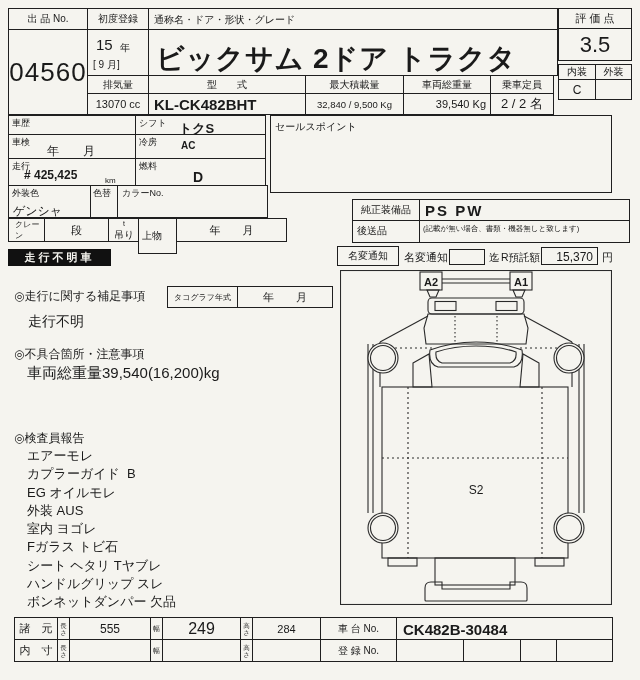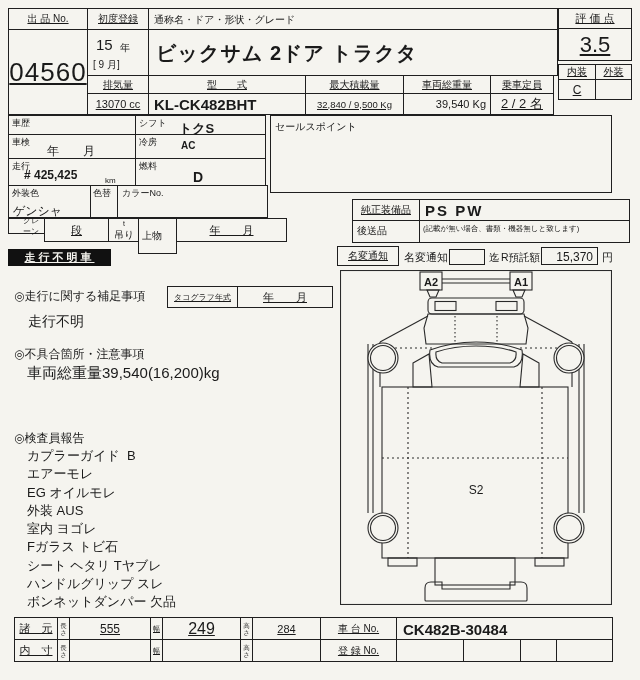--- a/index.html
+++ b/index.html
@@ -1,20 +1,20 @@
 <!DOCTYPE html>
 <html><head>
 <meta charset="utf-8">
 <style>
   html,body{margin:0;padding:0;background:#f5f4ef;}
   .sheet{position:relative;width:640px;height:680px;background:#f5f4ef;
          font-family:"Liberation Sans","DejaVu Sans",sans-serif;color:#1a1a1a;overflow:hidden;}
   .abs{position:absolute;box-sizing:border-box;}
   .cell{position:absolute;box-sizing:border-box;border:1px solid #1f1f1f;background:transparent;}
-  .ctr{display:flex;align-items:center;justify-content:center;text-align:center;text-decoration:underline;}
+  .ctr{display:flex;align-items:center;justify-content:center;text-align:center;}
   .lbl{font-size:9px;line-height:9px;}
   .small{font-size:10px;}
   .tiny{font-size:8px;}
   .big{font-weight:bold;}
   .vstack{display:flex;flex-direction:column;align-items:center;justify-content:center;line-height:7px;font-size:6.5px;}
   .badge{background:#111;color:#f5f4ef;font-weight:bold;letter-spacing:3px;}
   .items div{height:18.3px;font-size:13px;white-space:pre;}
   svg text{font-family:"Liberation Sans","DejaVu Sans",sans-serif;}
 </style>
 </head>
@@ -27,21 +27,21 @@
 
   <div class="cell ctr small" style="left:87px;top:8px;width:62px;height:22px">初度登録</div>
   <div class="cell" style="left:87px;top:29px;width:62px;height:47px">
     <span class="abs" style="left:8px;top:6px;font-size:15px">15</span>
     <span class="abs" style="left:32px;top:11px;font-size:10px">年</span>
     <span class="abs" style="left:5px;top:28px;font-size:10px">[ 9 月]</span>
   </div>
 
   <div class="cell small" style="left:148px;top:8px;width:410px;height:22px;padding:4px 0 0 5px">通称名・ドア・形状・グレード</div>
   <div class="cell" style="left:148px;top:29px;width:410px;height:47px">
-    <span class="abs big" style="left:7px;top:10px;font-size:20px;letter-spacing:1px">ビックサム 2ドア トラクタ</span>
+    <span class="abs big" style="left:7px;top:10px;font-size:28px;letter-spacing:1px">ビックサム 2ドア トラクタ</span>
   </div>
 
   <div class="cell ctr small" style="left:87px;top:75px;width:62px;height:19px">排気量</div>
   <div class="cell ctr" style="left:87px;top:93px;width:62px;height:22px;font-size:11px">13070 cc</div>
 
   <div class="cell ctr small" style="left:148px;top:75px;width:158px;height:19px">型　　式</div>
   <div class="cell big" style="left:148px;top:93px;width:158px;height:22px;font-size:15px;padding:2px 0 0 5px">KL-CK482BHT</div>
 
   <div class="cell ctr small" style="left:305px;top:75px;width:99px;height:19px">最大積載量</div>
   <div class="cell ctr" style="left:305px;top:93px;width:99px;height:22px;font-size:9.5px">32,840 / 9,500 Kg</div>
@@ -87,21 +87,21 @@
     <span class="abs lbl" style="left:3px;top:3px">外装色</span>
     <span class="abs" style="left:4px;top:17px;font-size:12px">ゲンシャ</span>
   </div>
   <div class="cell" style="left:90px;top:185px;width:28px;height:33px">
     <span class="abs lbl" style="left:2px;top:3px">色替</span>
   </div>
   <div class="cell" style="left:117px;top:185px;width:151px;height:33px">
     <span class="abs lbl" style="left:4px;top:3px">カラーNo.</span>
   </div>
 
-  <div class="cell" style="left:8px;top:218px;width:37px;height:16px;font-size:8px;display:flex;align-items:center;padding-left:14px">クレーン</div>
+  <div class="cell" style="left:8px;top:218px;width:37px;height:24px;font-size:8px;display:flex;align-items:center;padding-left:6px">クレーン</div>
   <div class="cell ctr" style="left:44px;top:218px;width:65px;height:24px;font-size:11px">段</div>
   <div class="cell" style="left:108px;top:218px;width:31px;height:24px">
     <span class="abs" style="left:14px;top:1px;font-size:7px">t</span>
     <span class="abs" style="left:5px;top:9px;font-size:10px">吊り</span>
   </div>
   <div class="cell" style="left:138px;top:218px;width:39px;height:36px;font-size:10px;display:flex;align-items:center;padding-left:3px">上物</div>
   <div class="cell ctr" style="left:176px;top:218px;width:111px;height:24px;font-size:11px">年　　月</div>
 
   <div class="cell" style="left:270px;top:115px;width:342px;height:78px">
     <span class="abs small" style="left:4px;top:4px">セールスポイント</span>
@@ -124,22 +124,22 @@
   <span class="abs" style="left:14px;top:288px;font-size:12px">◎走行に関する補足事項</span>
   <div class="cell ctr" style="left:167px;top:286px;width:71px;height:22px;font-size:8px">タコグラフ年式</div>
   <div class="cell ctr" style="left:237px;top:286px;width:96px;height:22px;font-size:11px">年　　月</div>
   <span class="abs" style="left:28px;top:313px;font-size:14px">走行不明</span>
 
   <span class="abs" style="left:14px;top:346px;font-size:12px">◎不具合箇所・注意事項</span>
   <span class="abs" style="left:27px;top:364px;font-size:15px">車両総重量39,540(16,200)kg</span>
 
   <span class="abs" style="left:14px;top:430px;font-size:12px">◎検査員報告</span>
   <div class="abs items" style="left:27px;top:447px;width:280px">
+    <div>エアーモレ</div>
     <div>カプラーガイド  B</div>
-    <div>エアーモレ</div>
     <div>EG オイルモレ</div>
     <div>外装 AUS</div>
     <div>室内 ヨゴレ</div>
     <div>Fガラス トビ石</div>
     <div>シート ヘタリ Tヤブレ</div>
     <div>ハンドルグリップ スレ</div>
     <div>ボンネットダンパー 欠品</div>
   </div>
 
   <svg class="abs" style="left:340px;top:270px" width="272" height="335" viewBox="0 0 272 335">

